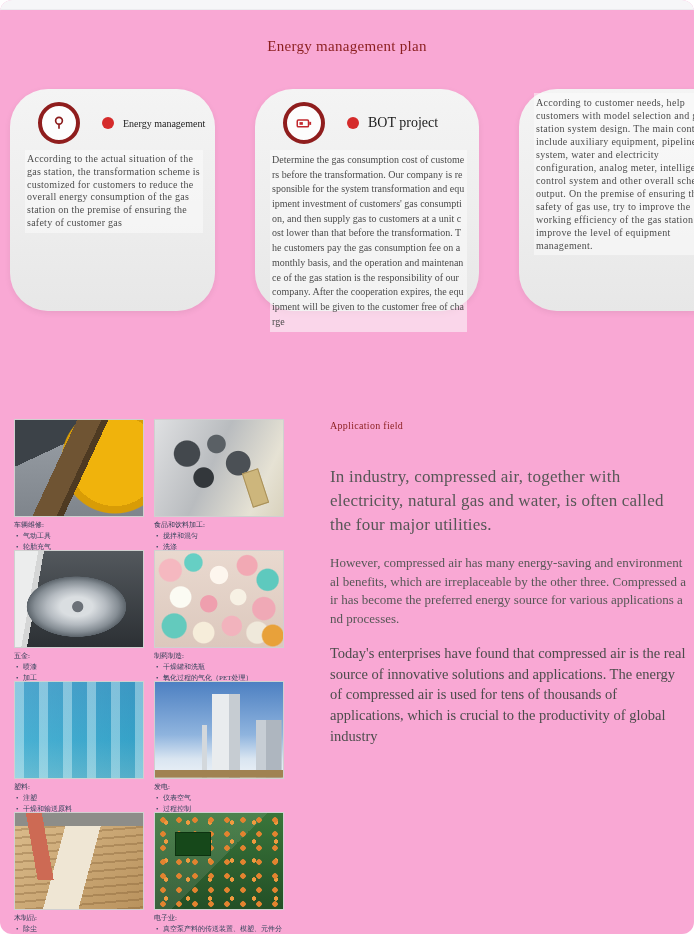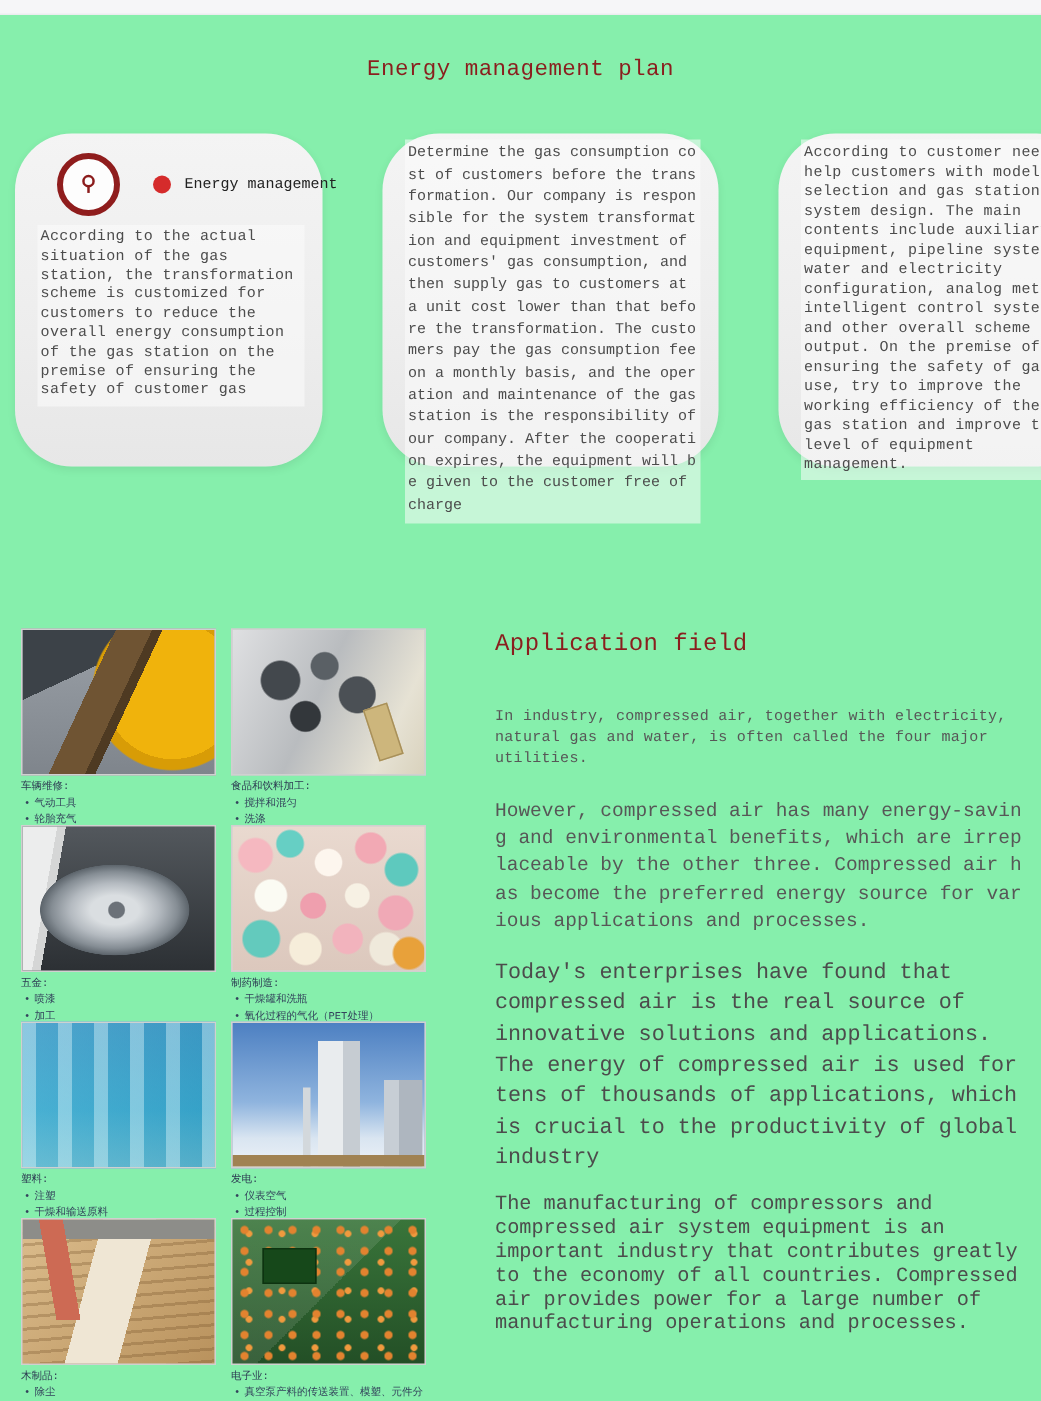--- a/index.html
+++ b/index.html
@@ -1,17 +1,17 @@
 <!DOCTYPE html>
 <html><head>
 <meta charset="utf-8">
 <style>
   html,body{margin:0;padding:0;background:#fff;}
-  .page{position:relative;width:694px;height:934px;background:#86efac;overflow:hidden;
-        font-family:Liberation Mono, monospace;-webkit-font-smoothing:antialiased;}
+  .page{position:relative;width:694px;height:934px;background:#f9a8d4;overflow:hidden;
+        font-family:Liberation Serif, serif;border-radius:12px;-webkit-font-smoothing:antialiased;}
   .topbar{position:absolute;top:0;left:0;right:0;height:9px;background:#f6f6f8;border-bottom:1px solid #ececef;}
 
   .main-title{position:absolute;top:38px;left:0;width:100%;text-align:center;
               font-size:15px;letter-spacing:.3px;color:#8a1e1e;}
 
   
   .cards{position:absolute;top:89px;left:10px;display:flex;gap:40px;}
   .card{height:222px;border-radius:38px;background:linear-gradient(180deg,#f4f4f4 0%,#ededed 60%,#e7e7e7 100%);
         box-shadow:0 2px 6px rgba(0,0,0,.07);}
   .card-1{width:205px;}
@@ -96,23 +96,23 @@
     background-position:10% 0,0 0,0 0,0 0,0 0;}
   .ph-8{background-color:#2f6b33;background-image:
     radial-gradient(circle,#e2832f 0 2.5px,transparent 3px),
     radial-gradient(circle,#f09a3e 0 2px,transparent 2.5px),
     linear-gradient(135deg,rgba(255,255,255,.10) 0 50%,transparent 50%),
     linear-gradient(#39753a,#234f26);
     background-size:16px 14px,22px 19px,100% 100%,100% 100%;background-repeat:repeat,repeat,no-repeat,no-repeat;}
   .ph-8::after{content:"";position:absolute;left:16%;top:20%;width:34px;height:22px;background:#16481a;border:1px solid #0d3310;}
 
   .app{position:absolute;left:330px;top:420px;width:358px;}
-  .app-title{font-size:16px;letter-spacing:.3px;color:#8a1e1e;}
+  .app-title{font-size:10px;letter-spacing:.3px;color:#8a1e1e;}
   .app p{margin:0;}
-  .p1{margin-top:34px !important;font-size:10px;line-height:1.42;color:#575757;letter-spacing:.2px;}
+  .p1{margin-top:34px !important;font-size:17px;line-height:1.42;color:#575757;letter-spacing:.2px;}
   .p2{margin-top:17px !important;font-size:13px;line-height:1.42;color:#575757;word-break:break-all;}
   .p3{margin-top:15px !important;font-size:14.5px;line-height:1.42;color:#4c4c4c;}
   .p4{margin-top:13px !important;font-size:13.5px;line-height:1.18;color:#4c4c4c;}
 </style>
 </head>
 <body>
 
 <div class="page">
   <div class="topbar"></div>
 
@@ -128,20 +128,31 @@
               <line x1="12" y1="13.8" x2="12" y2="19.5" stroke="#8b1c1c" stroke-width="2.2"></line>
             </svg>
         </span>
         <span class="red-dot"></span>
         <span class="card-label">Energy management</span>
       </div>
       <div class="card-body">According to the actual situation of the gas station, the transformation scheme is customized for customers to reduce the overall energy consumption of the gas station on the premise of ensuring the safety of customer gas</div>
     </div>
 
     <div class="card card-2">
+      <div class="card-head">
+        <span class="icon-ring">
+          <svg viewBox="0 0 24 24" width="18" height="18">
+              <rect x="3" y="8" width="15" height="9" rx="1.5" fill="none" stroke="#c1272d" stroke-width="2"></rect>
+              <rect x="19" y="10.5" width="2.5" height="4" fill="#c1272d"></rect>
+              <rect x="6" y="10.8" width="4.5" height="3.6" fill="#c1272d"></rect>
+            </svg>
+        </span>
+        <span class="red-dot"></span>
+        <span class="card-label">BOT project</span>
+      </div>
       <div class="card-body">Determine the gas consumption cost of customers before the transformation. Our company is responsible for the system transformation and equipment investment of customers' gas consumption, and then supply gas to customers at a unit cost lower than that before the transformation. The customers pay the gas consumption fee on a monthly basis, and the operation and maintenance of the gas station is the responsibility of our company. After the cooperation expires, the equipment will be given to the customer free of charge</div>
     </div>
 
     <div class="card card-3">
       <div class="card-body">According to customer needs, help customers with model selection and gas station system design. The main contents include auxiliary equipment, pipeline system, water and electricity configuration, analog meter, intelligent control system and other overall scheme output. On the premise of ensuring the safety of gas use, try to improve the working efficiency of the gas station and improve the level of equipment management.</div>
     </div>
 
   </div>
 
   <div class="gallery">
@@ -218,15 +229,14 @@
       </figcaption>
     </figure>
 
   </div>
 
   <div class="app">
     <div class="app-title">Application field</div>
     <p class="p1">In industry, compressed air, together with electricity, natural gas and water, is often called the four major utilities.</p>
     <p class="p2">However, compressed air has many energy-saving and environmental benefits, which are irreplaceable by the other three. Compressed air has become the preferred energy source for various applications and processes.</p>
     <p class="p3">Today's enterprises have found that compressed air is the real source of innovative solutions and applications. The energy of compressed air is used for tens of thousands of applications, which is crucial to the productivity of global industry</p>
-    <p class="p4">The manufacturing of compressors and compressed air system equipment is an important industry that contributes greatly to the economy of all countries. Compressed air provides power for a large number of manufacturing operations and processes.</p>
   </div>
 </div>
 
 </body></html>

